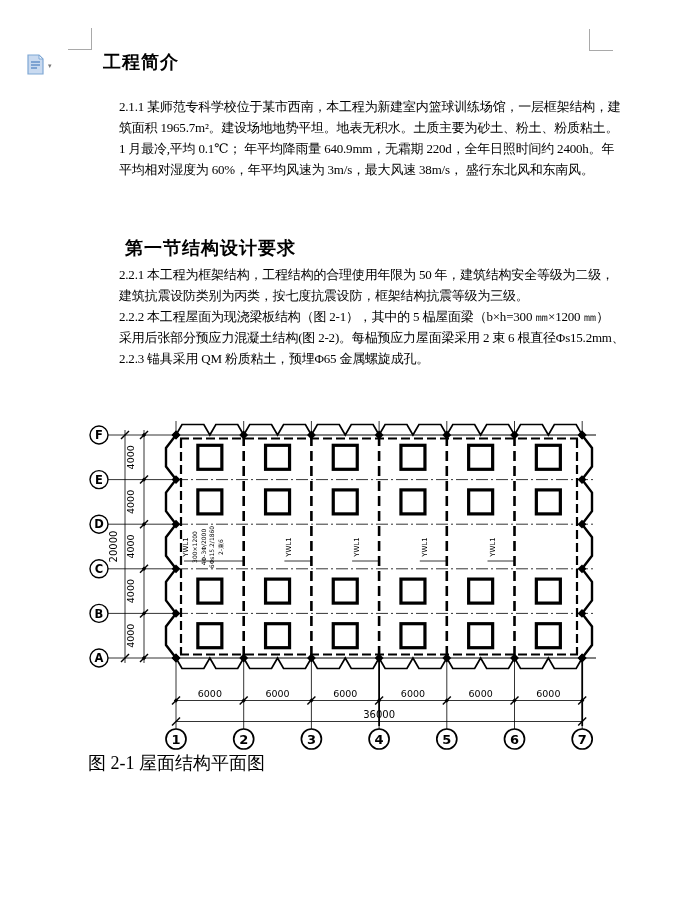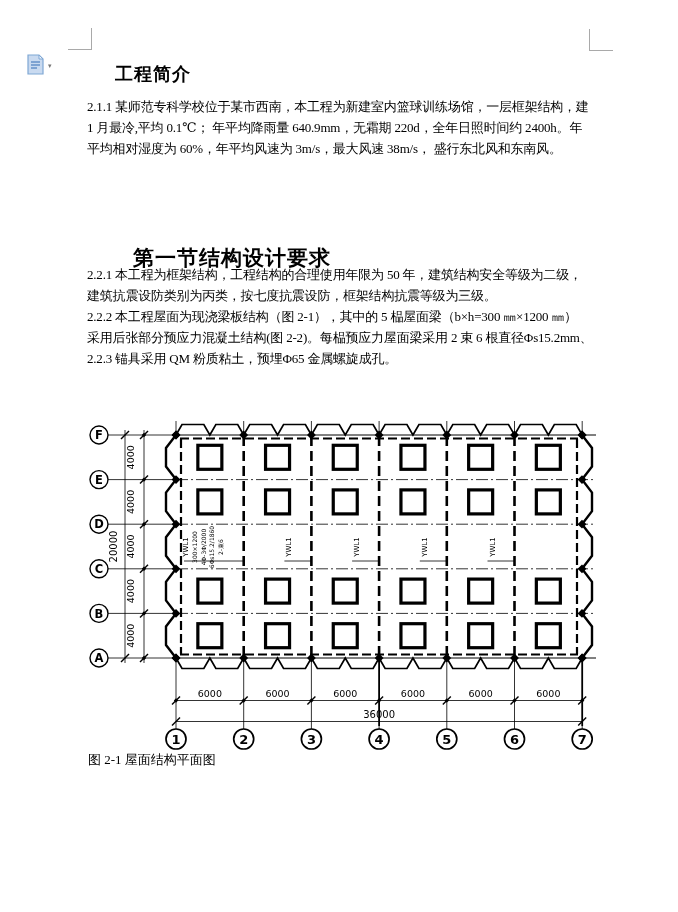--- a/index.html
+++ b/index.html
@@ -3,27 +3,27 @@
 <meta charset="utf-8">
 <style>
   html,body{margin:0;padding:0;background:#ffffff;}
   .page{position:relative;width:678px;height:912px;background:#fff;overflow:hidden;
         font-family:"Liberation Serif","DejaVu Serif",serif;color:#000;}
   .crop{position:absolute;width:23px;height:21px;}
   .crop.tl{left:68px;top:28px;border-right:1px solid #a9a9a9;border-bottom:1px solid #a9a9a9;}
   .crop.tr{left:589px;top:29px;border-left:1px solid #a9a9a9;border-bottom:1px solid #a9a9a9;}
   .float-tool{position:absolute;left:26px;top:55px;width:34px;height:22px;display:flex;align-items:center;gap:3px;cursor:pointer;}
   .float-tool .dd{font-family:"DejaVu Sans",sans-serif;font-size:7px;color:#777;line-height:1;}
-  .h-title{position:absolute;left:103px;top:50px;font-size:18px;font-weight:bold;letter-spacing:1px;white-space:nowrap;margin:12px;}
-  .h-section{position:absolute;left:125px;top:236px;font-size:21px;font-weight:bold;letter-spacing:1px;white-space:nowrap;margin:8px;}
+  .h-title{position:absolute;left:103px;top:50px;font-size:18px;font-weight:bold;letter-spacing:1px;white-space:nowrap;margin:0;}
+  .h-section{position:absolute;left:125px;top:236px;font-size:18px;font-weight:bold;letter-spacing:1px;white-space:nowrap;margin:0;}
   .bodytext{position:absolute;left:87px;font-size:13px;line-height:21px;letter-spacing:-0.2px;}
-  .bodytext .line{white-space:nowrap;height:21px;}
+  .bodytext .line{white-space:nowrap;height:21px;margin-left:32px;}
   #intro-lines{top:96px;}
   #section-lines{top:264px;}
-  .caption{position:absolute;left:88px;top:751px;font-size:13px;white-space:nowrap;}
+  .caption{position:absolute;left:88px;top:751px;font-size:18px;white-space:nowrap;}
   #figure{position:absolute;left:0;top:415px;width:678px;height:340px;}
   #figure svg{display:block;}
   svg text{font-family:"DejaVu Sans",sans-serif;}
 </style>
 </head>
 <body>
 
 <div class="page">
 
   <div class="crop tl"></div>
@@ -39,20 +39,21 @@
         <line x1="5" y1="14" x2="11" y2="14" stroke="#5d8cc4" stroke-width="1.4"></line>
       </svg>
     </span>
     <span class="dd">▾</span>
   </div>
 
   <h1 class="h-title">工程简介</h1>
 
   <div class="bodytext" id="intro-lines">
       <div class="line">2.1.1  某师范专科学校位于某市西南，本工程为新建室内篮球训练场馆，一层框架结构，建</div>
+      <div class="line">筑面积 1965.7m²。建设场地地势平坦。地表无积水。土质主要为砂土、粉土、粉质粘土。</div>
       <div class="line">1 月最冷,平均 0.1℃；  年平均降雨量 640.9mm，无霜期 220d，全年日照时间约 2400h。年</div>
       <div class="line">平均相对湿度为 60%，年平均风速为 3m/s，最大风速 38m/s，  盛行东北风和东南风。</div>
     </div>
 
   <h2 class="h-section">第一节结构设计要求</h2>
 
   <div class="bodytext" id="section-lines">
       <div class="line">2.2.1  本工程为框架结构，工程结构的合理使用年限为 50 年，建筑结构安全等级为二级，</div>
       <div class="line">建筑抗震设防类别为丙类，按七度抗震设防，框架结构抗震等级为三级。</div>
       <div class="line">2.2.2  本工程屋面为现浇梁板结构（图 2-1），其中的 5 榀屋面梁（b×h=300 ㎜×1200 ㎜）</div>

